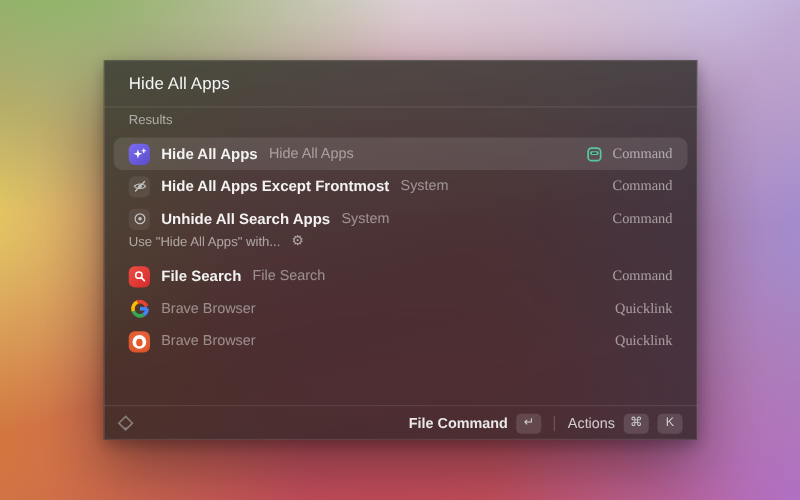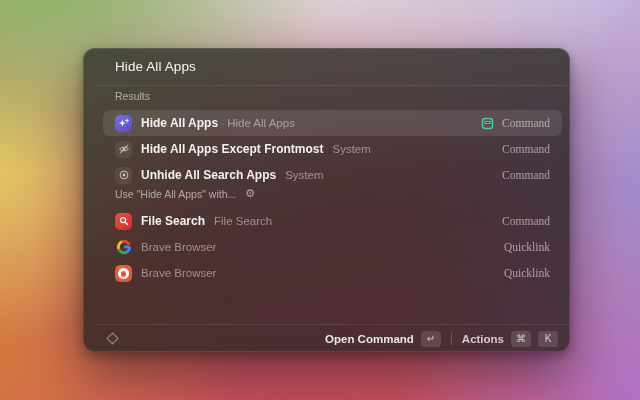--- a/index.html
+++ b/index.html
@@ -12,27 +12,27 @@
       radial-gradient(620px 360px at 45% -15%, #e6edf2 0%, rgba(230,237,242,0) 60%),
       radial-gradient(500px 340px at 92% -10%, #c3bde9 0%, rgba(195,189,233,0) 65%),
       radial-gradient(440px 380px at 106% 45%, #9d8ed9 0%, rgba(157,142,217,0) 65%),
       radial-gradient(380px 300px at -6% 42%, #e7d35f 0%, rgba(231,211,95,0) 60%),
       radial-gradient(460px 360px at -8% 88%, #d57b36 0%, rgba(213,123,54,0) 65%),
       radial-gradient(420px 360px at 104% 104%, #b06ecd 0%, rgba(176,110,205,0) 65%),
       radial-gradient(900px 480px at 48% 120%, #c43f4e 0%, rgba(196,63,78,0) 72%);
   }
   .window{
     position:absolute;left:83px;top:48px;width:475px;height:304px;
-    border-radius:12px;
+    border-radius:0;
     background-color:rgba(33,32,31,0.78);
     background-image:linear-gradient(165deg, rgba(98,106,86,0.30), rgba(72,52,56,0.22) 55%, rgba(86,54,64,0.26));
     backdrop-filter:blur(30px) saturate(140%);
     -webkit-backdrop-filter:blur(30px) saturate(140%);
     box-shadow:0 0 0 1px rgba(255,255,255,0.10) inset, 0 22px 45px rgba(25,10,18,0.45), 0 4px 12px rgba(0,0,0,0.30);
-    display:flex;flex-direction:column;color:#ececec;padding-left:12px;
+    display:flex;flex-direction:column;color:#ececec;
   }
   .search{height:37px;display:flex;align-items:center;padding:0 20px;font-size:13.5px;color:#f5f5f5;letter-spacing:0.1px;}
   .hr{height:1px;background:rgba(255,255,255,0.09);flex:none;}
   .list{flex:1;padding:4px 8px 0;overflow:hidden;display:flex;flex-direction:column;}
   .section-label{height:20px;display:flex;align-items:flex-start;gap:9px;padding:0 12px;font-size:10.5px;color:rgba(255,255,255,0.55);}
   .gear{font-size:11px;color:rgba(255,255,255,0.55);line-height:1;cursor:default;}
   .row{height:26px;flex:none;display:flex;align-items:center;gap:9px;padding:0 12px;border-radius:7px;}
   .row.selected{background:rgba(255,255,255,0.10);}
   .tile{width:17px;height:17px;border-radius:5px;flex:none;display:flex;align-items:center;justify-content:center;position:relative;}
   .tile svg{display:block;}
@@ -43,21 +43,21 @@
   .ddg-circle{width:11px;height:11px;border-radius:50%;background:#fff;position:relative;}
   .ddg-circle::after{content:"";position:absolute;left:3px;top:3.5px;width:5px;height:5.5px;border-radius:50% 50% 45% 45%;background:#e55b25;}
   .title{font-size:12px;font-weight:600;color:#f2f2f2;white-space:nowrap;}
   .subtitle{font-size:11.5px;color:rgba(255,255,255,0.45);white-space:nowrap;}
   .spacer{flex:1;}
   .accessory{font-size:11.5px;color:rgba(255,255,255,0.52);white-space:nowrap;font-family:Liberation Serif, serif;}
   .acc-icon{display:flex;align-items:center;margin-right:-1px;}
   .footer{height:27px;flex:none;display:flex;align-items:center;gap:8px;padding:0 10px;}
   .footer-group{display:flex;align-items:center;gap:7px;border-radius:5px;padding:2px 2px;}
   .footer-label{font-size:11.5px;color:#e8e8e8;font-weight:600;}
-  .footer-label.secondary{font-weight:700;color:rgba(255,255,255,0.75);}
+  .footer-label.secondary{font-weight:400;color:rgba(255,255,255,0.75);}
   .keycap{min-width:12px;height:16px;padding:0 4px;border-radius:4px;background:rgba(255,255,255,0.13);
     color:#cfcfcf;font-size:10px;display:flex;align-items:center;justify-content:center;line-height:1;}
   .vsep{width:1px;height:12px;background:rgba(255,255,255,0.18);}
   .raycast-logo{opacity:0.55;display:flex;align-items:center;}
 </style>
 </head>
 <body>
 
 <div class="window">
 
@@ -167,21 +167,21 @@
 
   <div class="footer">
     <span class="raycast-logo">
       <svg width="15" height="15" viewBox="0 0 16 16">
         <path d="M8 2.2 L13.8 8 L8 13.8 L2.2 8 Z" fill="none" stroke="#b9b9b9" stroke-width="1.4"></path>
         <path d="M8 11.6 V13.8" stroke="#b9b9b9" stroke-width="1.4"></path>
       </svg>
     </span>
     <span class="spacer"></span>
     <div class="footer-group">
-      <span class="footer-label">Open Command</span>
+      <span class="footer-label">File Command</span>
       <span class="keycap">↵</span>
     </div>
     <span class="vsep"></span>
     <div class="footer-group">
       <span class="footer-label secondary">Actions</span>
       <span class="keycap">⌘</span>
       <span class="keycap">K</span>
     </div>
   </div>
 

